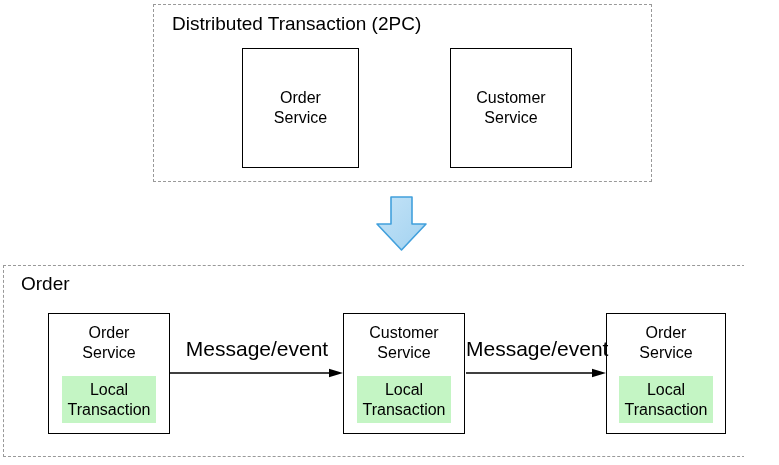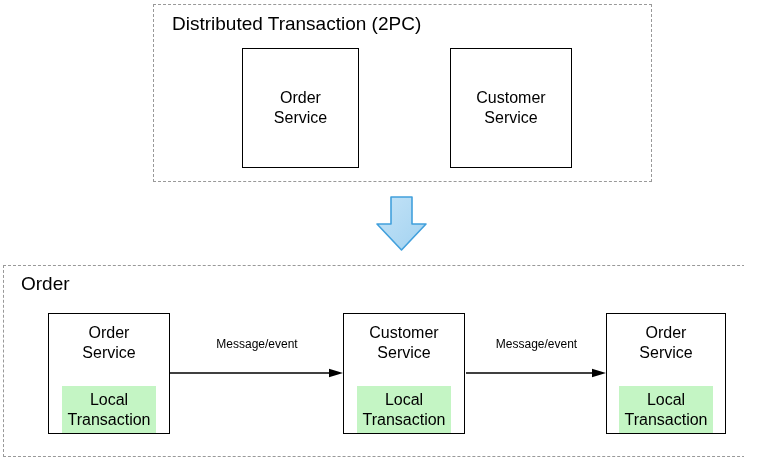--- a/index.html
+++ b/index.html
@@ -77,37 +77,36 @@
     width: 94px;
     height: 47px;
     background: #c4f5c4;
     display: flex;
     align-items: center;
     justify-content: center;
     text-align: center;
     font-size: 16px;
     line-height: 1.2;
     white-space: pre-line;
-    margin-top: 10px;
   }
 
   .big-arrow {
     position: absolute;
     left: 376px; top: 196px;
     width: 51px; height: 56px;
   }
 
   .msg-arrow { position: absolute; }
   .msg-arrow-1 { left: 170px; top: 365px; width: 174px; height: 16px; }
   .msg-arrow-2 { left: 466px; top: 365px; width: 141px; height: 16px; }
 
   .msg-label {
     position: absolute;
     text-align: center;
-    font-size: 12px;
+    font-size: 21px;
     white-space: nowrap;
   }
   .msg-label-1 { left: 170px; top: 337px; width: 174px; }
   .msg-label-2 { left: 466px; top: 337px; width: 141px; }
 </style>
 </head>
 <body>
 
 <div class="canvas">
 

